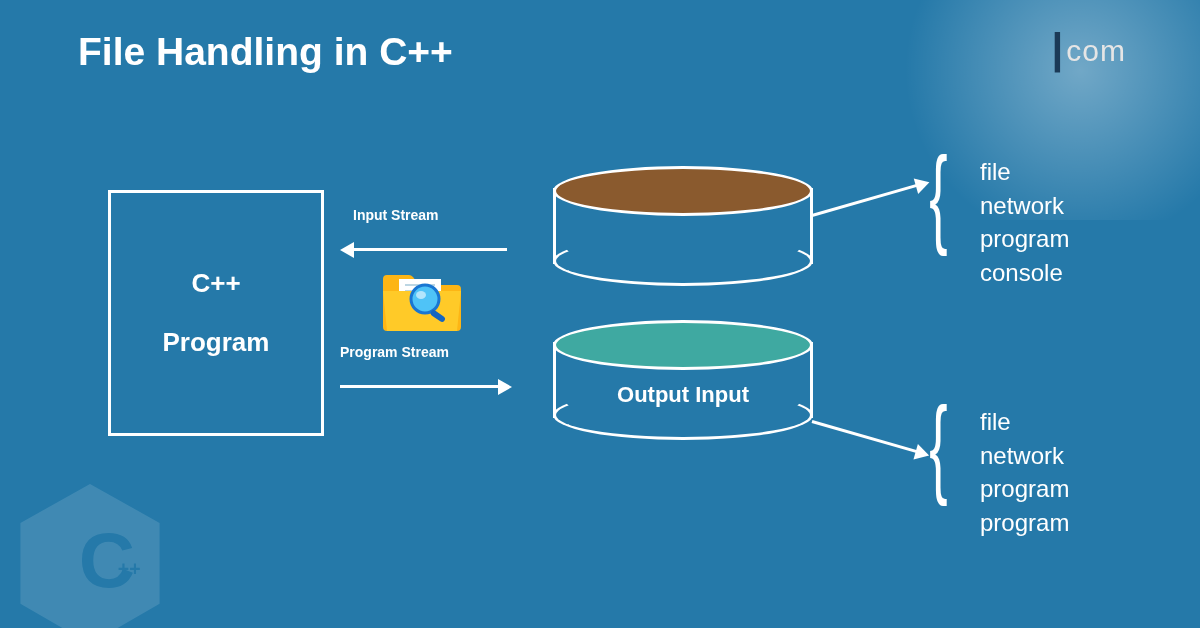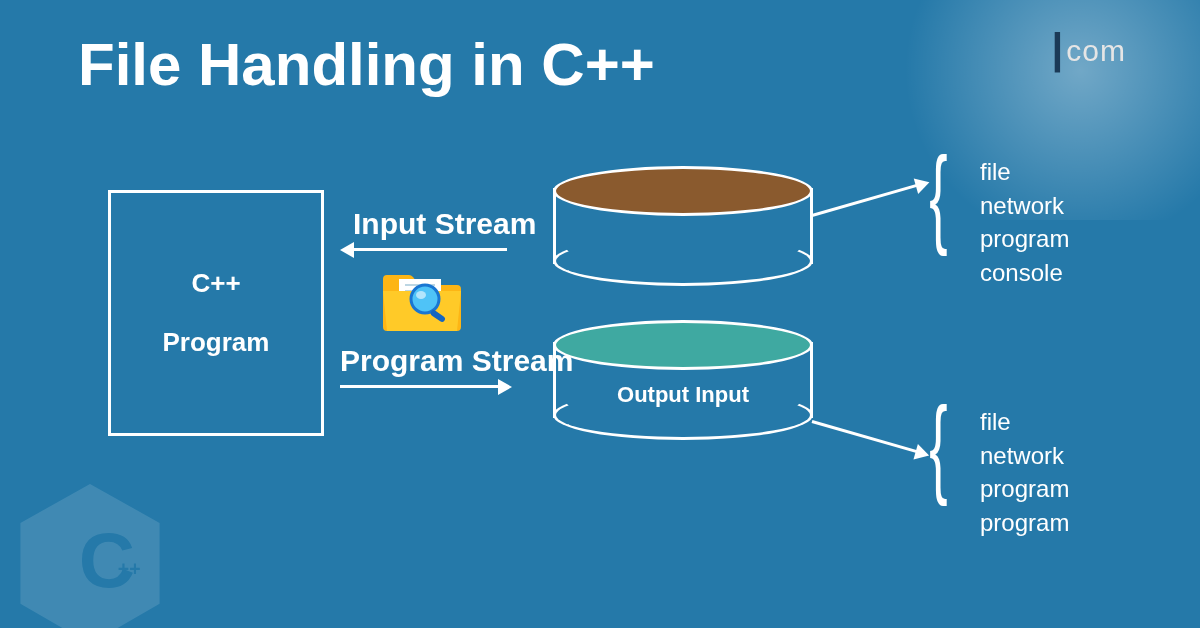--- a/index.html
+++ b/index.html
@@ -19,21 +19,21 @@
     width: 400px;
     height: 300px;
     background: radial-gradient(circle, rgba(255,255,255,0.35) 0%, rgba(255,255,255,0) 70%);
     pointer-events: none;
   }
   .title {
     position: absolute;
     top: 30px;
     left: 78px;
     color: #fff;
-    font-size: 60px;
+    font-size: 39px;
     font-weight: bold;
   }
   .logo {
     position: absolute;
     top: 34px;
     right: 74px;
     font-size: 30px;
     font-weight: bold;
     letter-spacing: 1px;
     display: flex;
@@ -55,21 +55,21 @@
     text-align: center;
     display: flex;
     flex-direction: column;
     justify-content: center;
     gap: 28px;
   }
   .stream-label {
     position: absolute;
     color: #fff;
     font-weight: bold;
-    font-size: 30px;
+    font-size: 14px;
   }
   .arrow {
     position: absolute;
     background: #fff;
     height: 3px;
   }
   .arrow::after {
     content: "";
     position: absolute;
     width: 0; height: 0;

